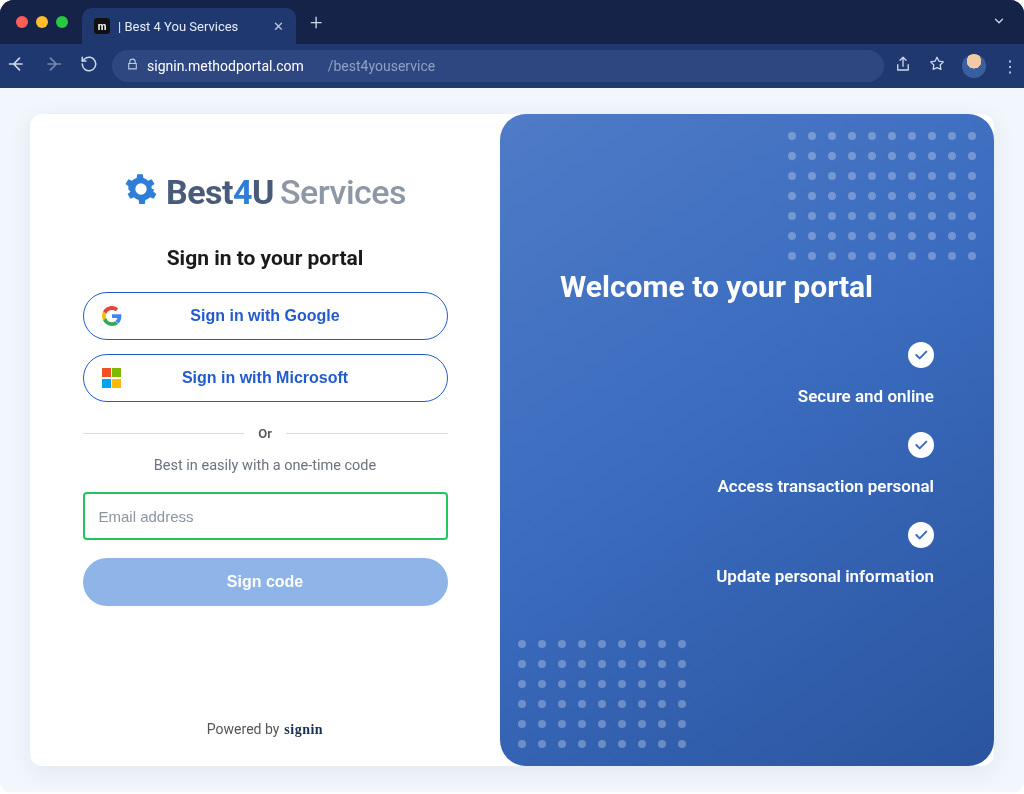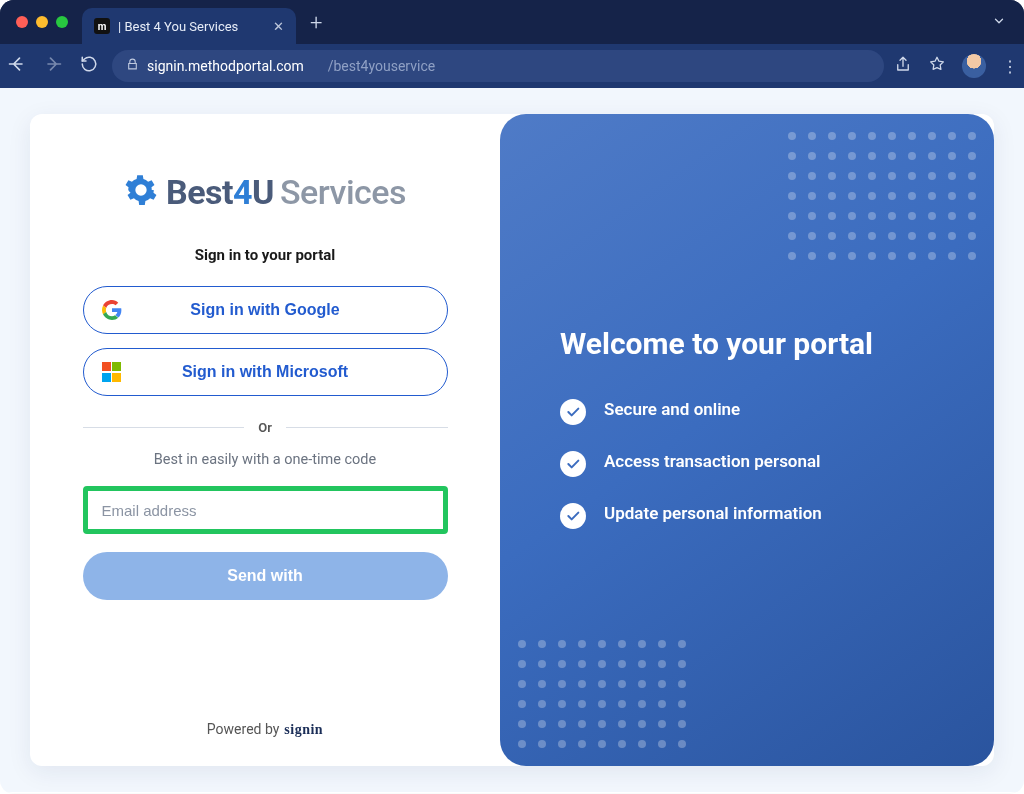--- a/index.html
+++ b/index.html
@@ -43,51 +43,51 @@
   .addr .path{color:var(--addr-muted);margin-left:16px;}
   .right-icons{display:flex;align-items:center;gap:16px;color:#cfd8ea;}
   .avatar{width:24px;height:24px;border-radius:50%;background:radial-gradient(circle at 50% 30%, #f3c9a5 0 35%, #3a5fa0 36% 100%);}
 
   
   .viewport{background:var(--page-bg);height:calc(794px - 90px);padding:26px 30px;box-sizing:border-box;}
   .card{display:flex;background:#fff;border-radius:12px;overflow:hidden;height:100%;box-shadow:0 6px 24px rgba(20,40,90,.08);}
   .left{flex:1;padding:48px 48px 28px;display:flex;flex-direction:column;align-items:center;}
   .right{flex:1;position:relative;background:linear-gradient(145deg, #4f7bc7 0%, var(--panel-blue) 45%, var(--panel-blue-dk) 100%);color:#fff;padding:0 60px;display:flex;flex-direction:column;justify-content:center;border-radius:26px;}
 
-  .logo{display:flex;align-items:center;gap:8px;margin:10px 0 30px;}
+  .logo{display:flex;align-items:flex-start;gap:8px;margin:10px 0 30px;}
   .gear{color:#2f7fd6;}
   .logo-text{font-size:34px;font-weight:700;letter-spacing:-.5px;}
   .logo-text .word{color:var(--logo-word);}
   .logo-text .num{color:#2f7fd6;}
   .logo-text .svc{color:var(--logo-services);font-weight:500;margin-left:6px;}
 
-  .signin-h{font-size:15px;font-weight:700;color:var(--heading);margin:4px 0 22px;}
+  .signin-h{font-size:21px;font-weight:700;color:var(--heading);margin:4px 0 22px;}
 
   .sso-btn{width:365px;height:48px;border:1.5px solid var(--blue);color:var(--blue);background:#fff;border-radius:26px;display:flex;align-items:center;justify-content:center;gap:12px;font-size:16px;font-weight:600;cursor:pointer;margin-bottom:14px;position:relative;}
   .sso-btn .ico{position:absolute;left:18px;width:20px;height:20px;}
   .ms-ico{display:grid;grid-template-columns:9px 9px;grid-template-rows:9px 9px;gap:1.5px;}
   .ms-ico span:nth-child(1){background:#f25022;} .ms-ico span:nth-child(2){background:#7fba00;}
   .ms-ico span:nth-child(3){background:#00a4ef;} .ms-ico span:nth-child(4){background:#ffb900;}
 
   .or-row{display:flex;align-items:center;width:365px;gap:14px;margin:10px 0 16px;}
   .or-row .line{flex:1;height:1px;background:#d7dde6;}
   .or-row .or{font-size:13px;color:#555;font-weight:600;}
 
   .easy{font-size:14.5px;color:var(--gray-text);margin-bottom:18px;}
 
-  .email{width:365px;height:48px;box-sizing:border-box;border:5px solid #22c55e;border-radius:4px;padding:0 14px;font-size:15px;color:#333;outline:none;}
+  .email{width:365px;height:48px;box-sizing:border-box;border:2px solid #22c55e;border-radius:4px;padding:0 14px;font-size:15px;color:#333;outline:none;}
   .email::placeholder{color:#8b94a3;}
 
   .send{width:365px;height:48px;margin-top:18px;border:none;border-radius:26px;background:var(--blue-light);color:#fff;font-size:16px;font-weight:600;cursor:pointer;}
 
   .powered{margin-top:auto;padding-top:30px;font-size:14px;color:#555;display:flex;align-items:baseline;gap:5px;}
   .method{font-family:Georgia,serif;font-weight:700;color:#1a2d57;letter-spacing:.5px;}
 
   .welcome-h{font-size:30px;font-weight:700;margin:0 0 38px;}
-  .feat{display:flex;align-items:flex-start;gap:18px;margin-bottom:26px;font-size:17px;font-weight:600;}
+  .feat{display:flex;align-items:flex-end;gap:18px;margin-bottom:26px;font-size:17px;font-weight:600;flex-direction:column;}
   .check{width:26px;height:26px;border-radius:50%;background:#fff;display:flex;align-items:center;justify-content:center;flex:none;}
 
   .dots-tr,.dots-bl{position:absolute;display:grid;gap:12px;}
   .dots-tr{top:18px;right:18px;grid-template-columns:repeat(10,8px);grid-template-rows:repeat(7,8px);}
   .dots-bl{bottom:18px;left:18px;grid-template-columns:repeat(9,8px);grid-template-rows:repeat(6,8px);}
   .dots-tr i,.dots-bl i{width:8px;height:8px;border-radius:50%;background:rgba(255,255,255,.28);}
 </style>
 </head>
 <body>
 
@@ -198,21 +198,21 @@
         <div class="or-row">
           <span class="line"></span>
           <span class="or">Or</span>
           <span class="line"></span>
         </div>
 
         <div class="easy">Best in easily with a one-time code</div>
 
         <input class="email" type="email" placeholder="Email address" style="">
 
-        <button class="send">Send with</button>
+        <button class="send">Sign code</button>
 
         <div class="powered">
           <span>Powered by</span>
           <span class="method">signin</span>
         </div>
       </div>
 
       <div class="right">
         <div class="dots-tr">
             <i></i>

